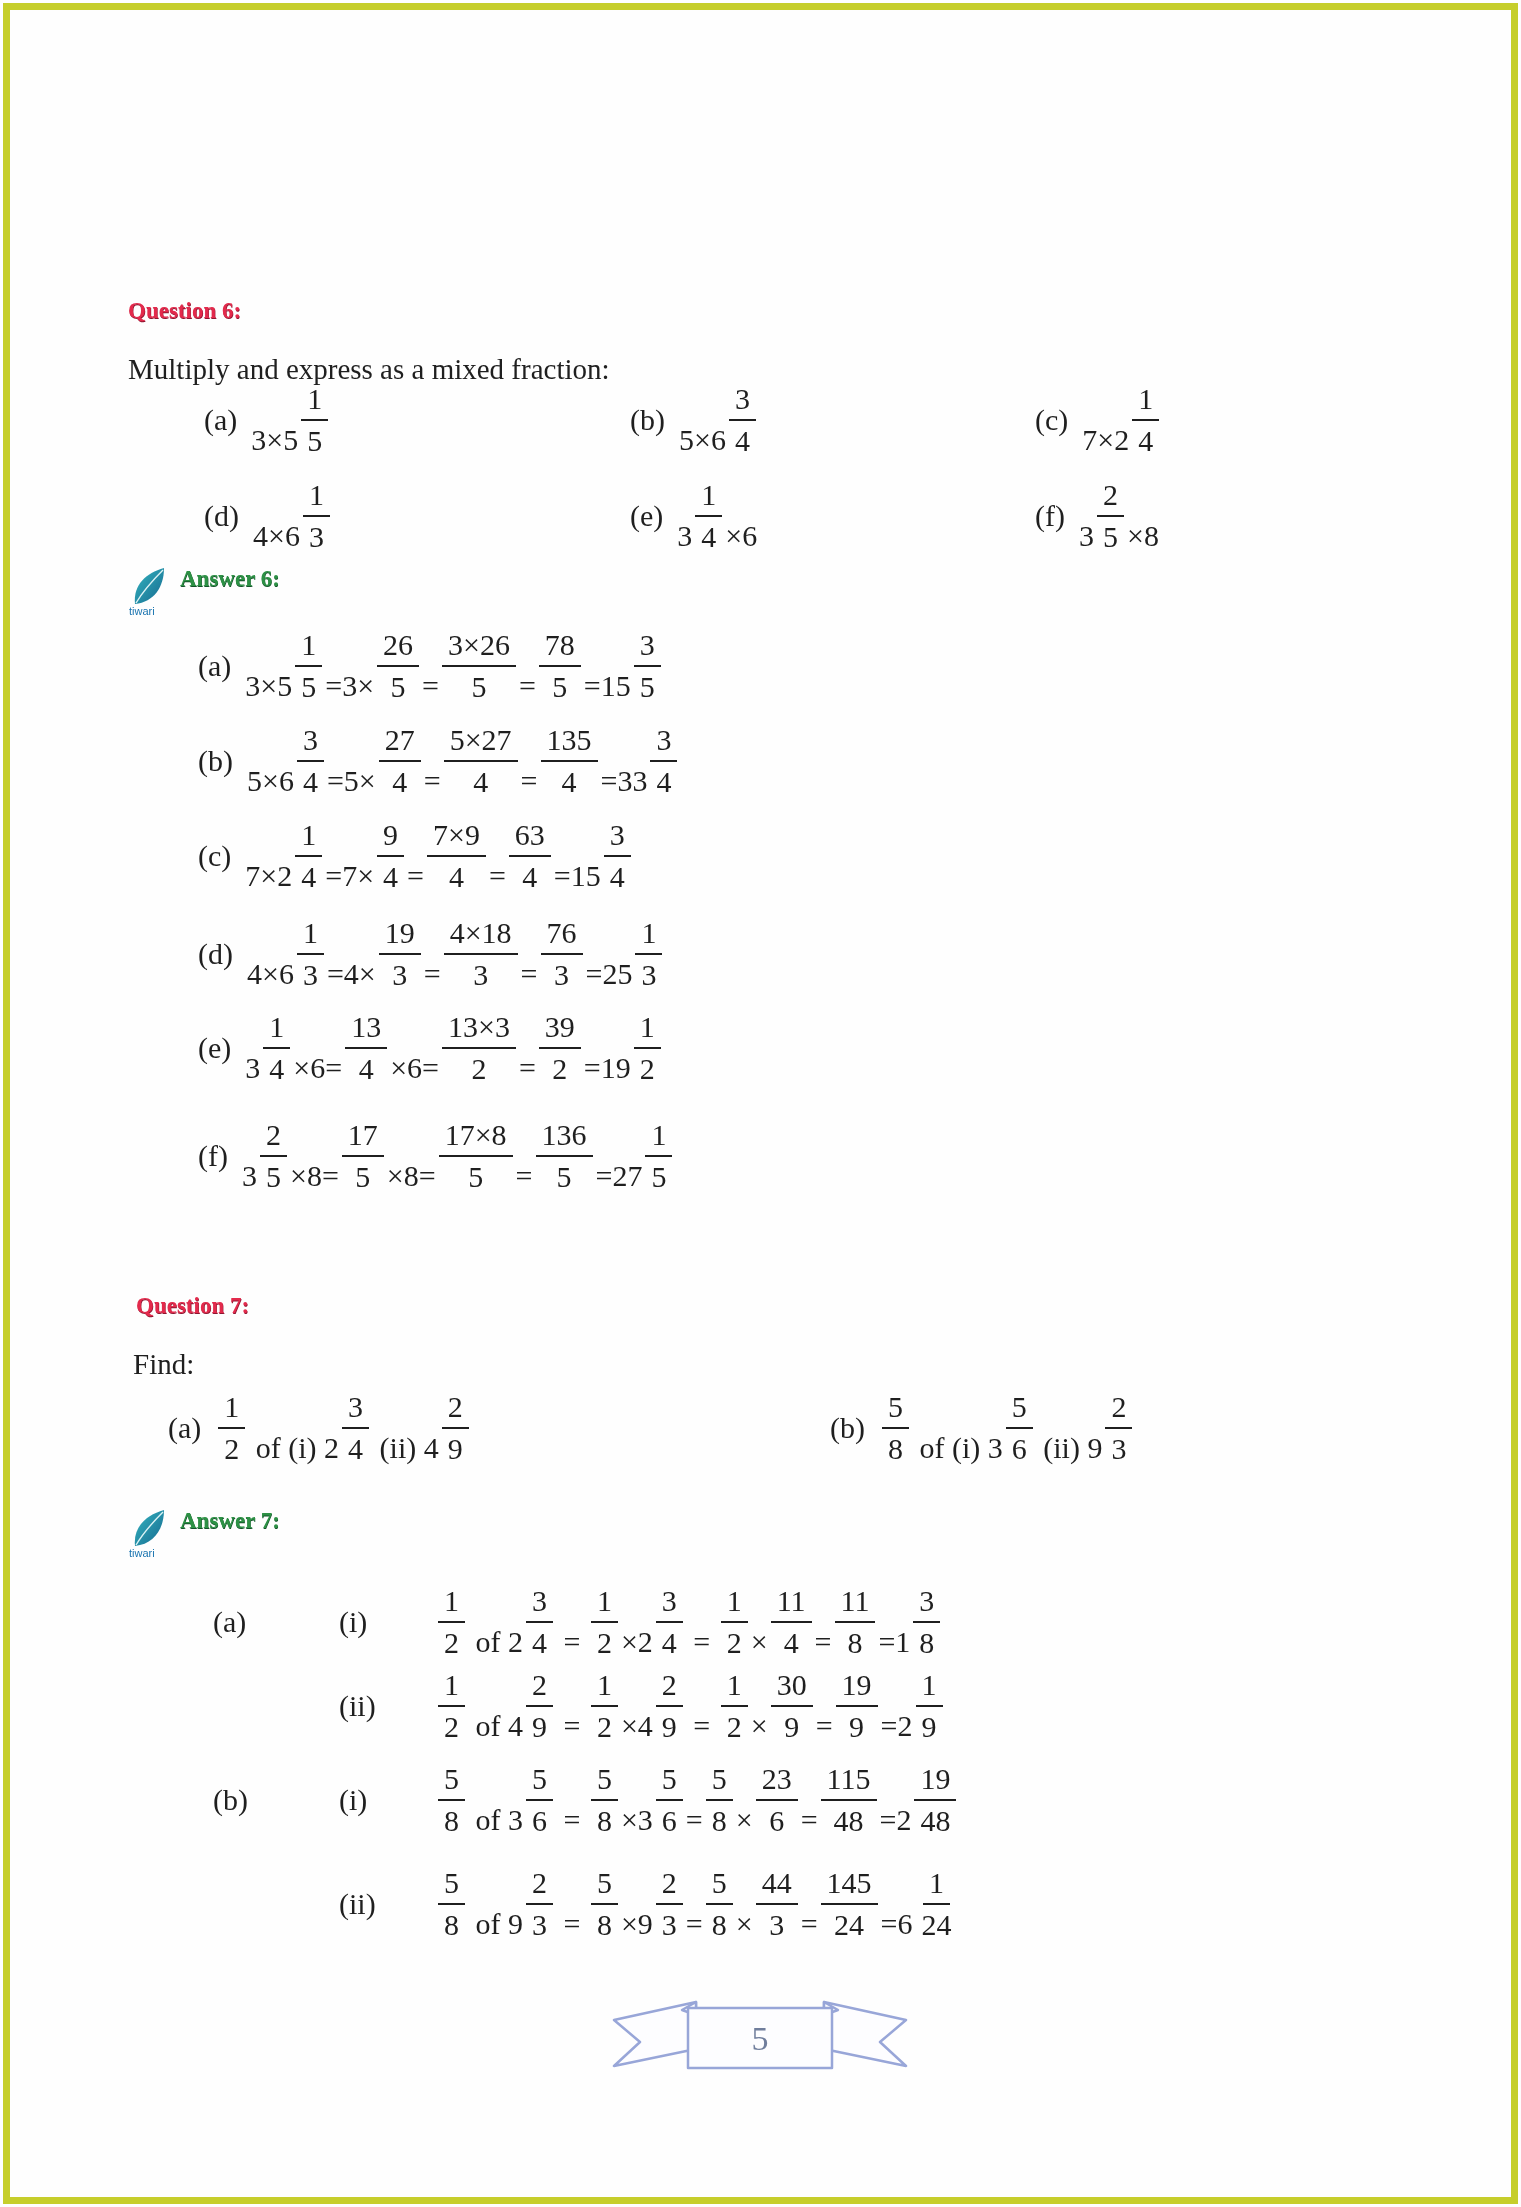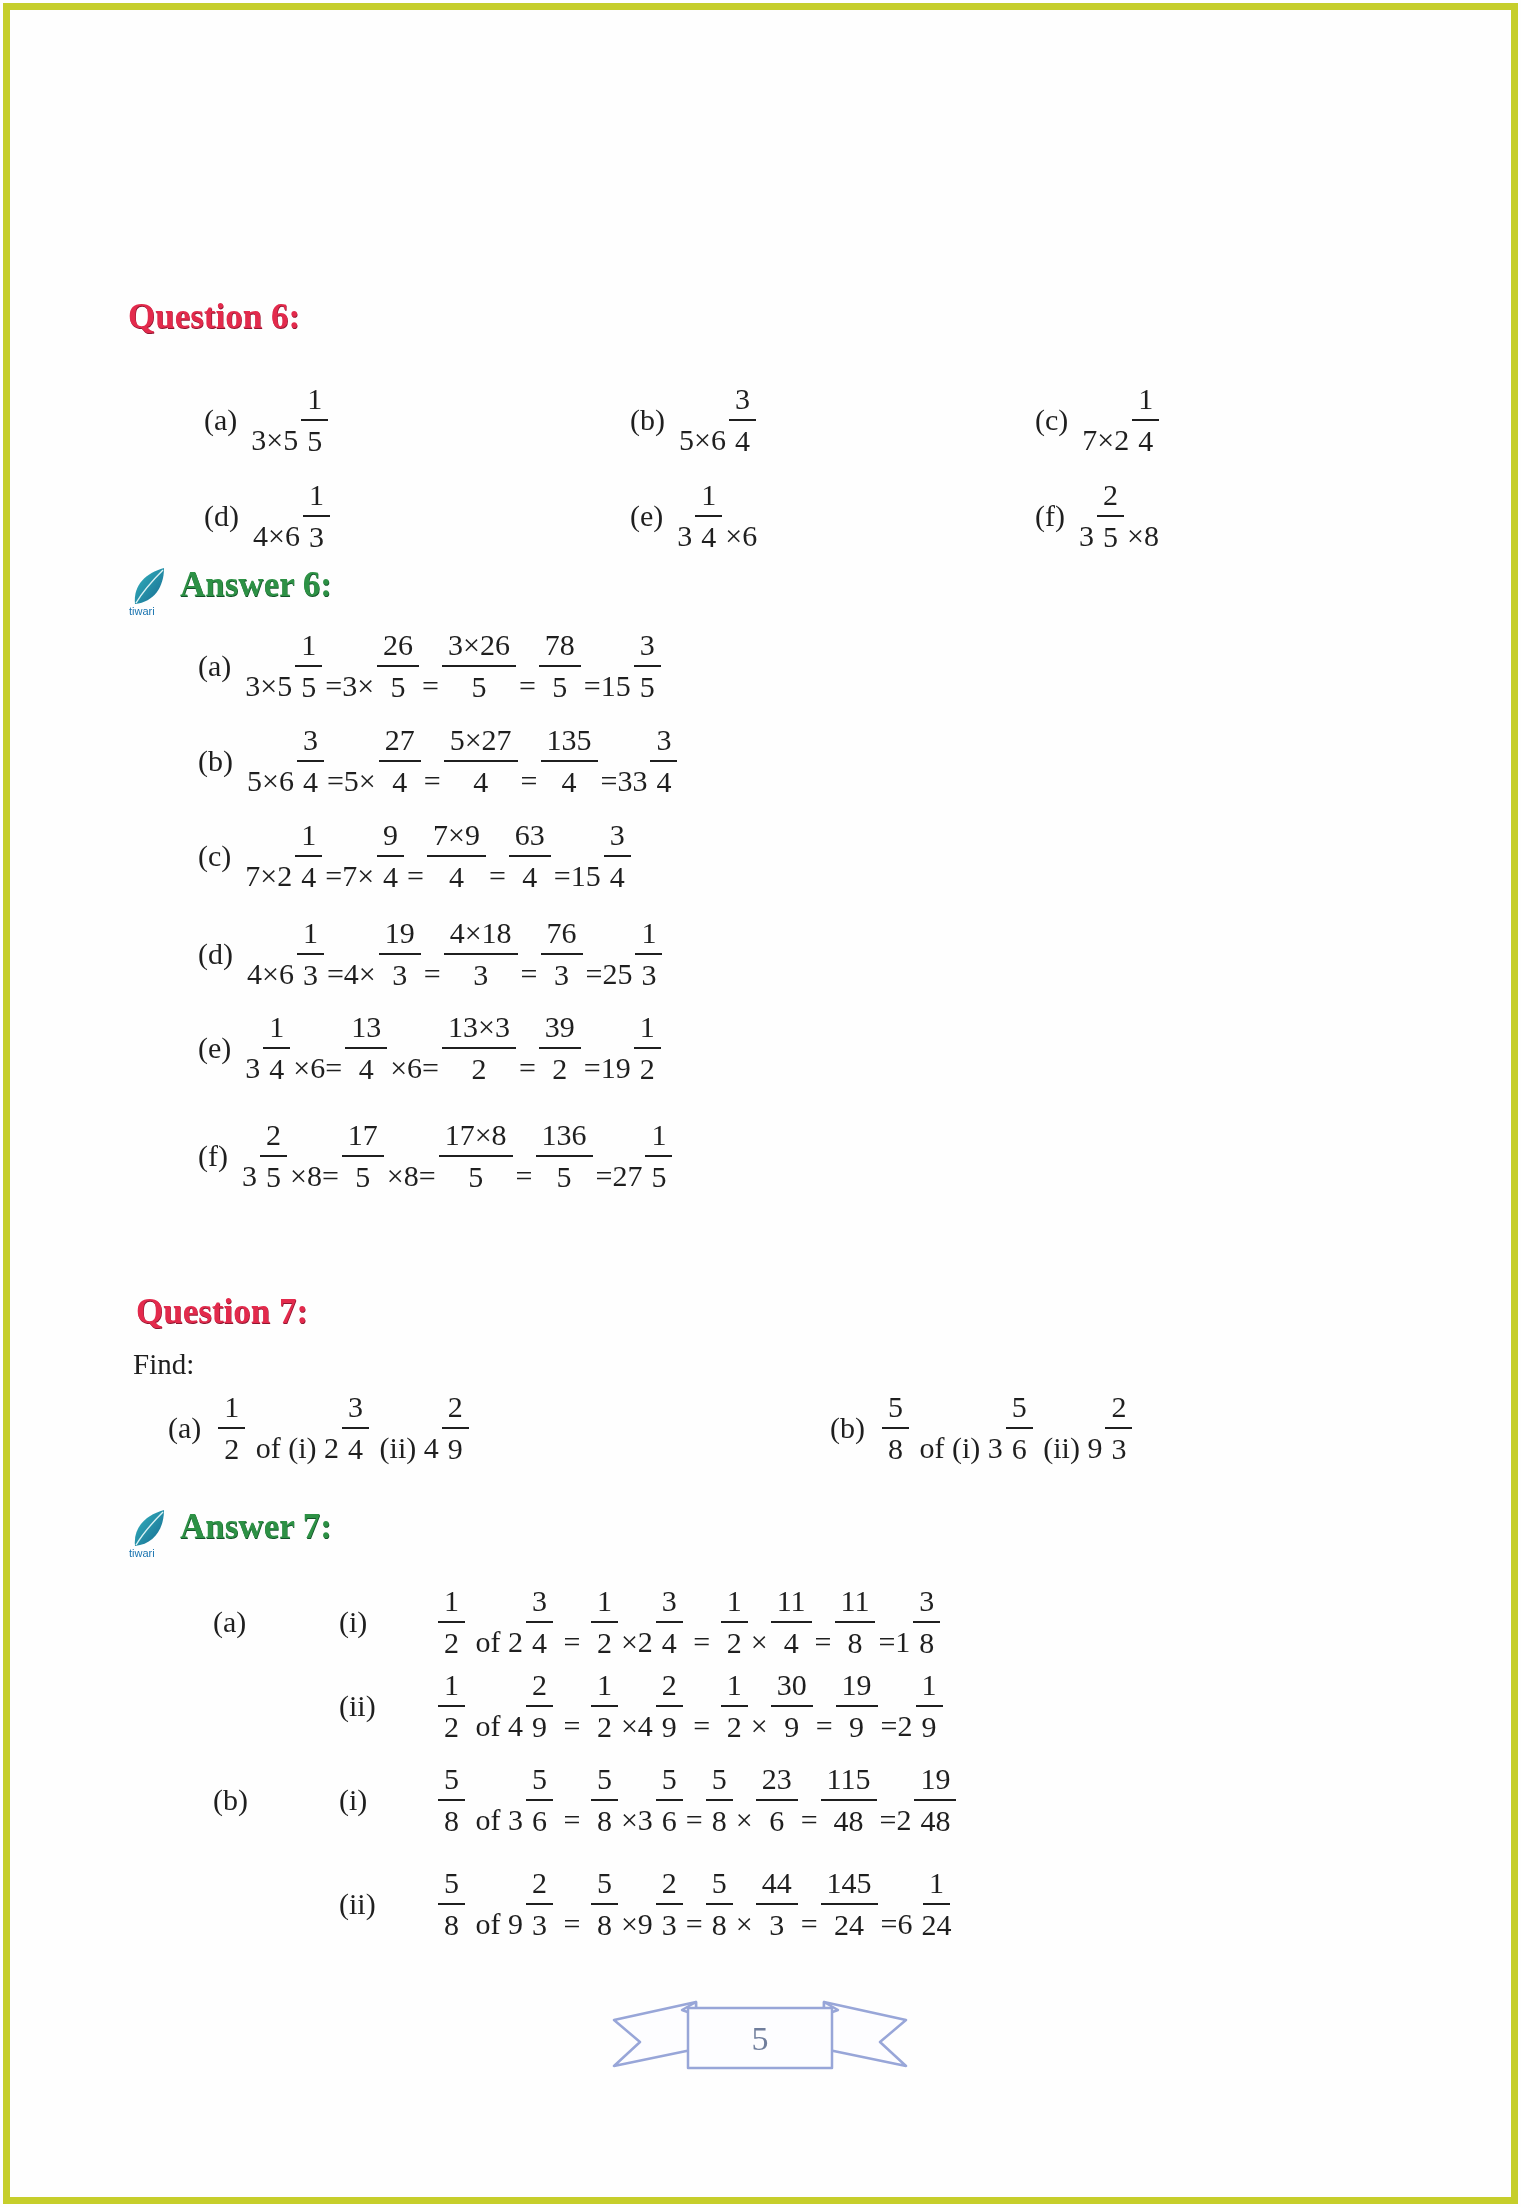--- a/index.html
+++ b/index.html
@@ -12,21 +12,21 @@
     overflow:hidden;
   }
   .frame{
     position:absolute;inset:3px;
     border:7px solid #c6ce2b;
     pointer-events:none;
   }
   .heading{
     position:absolute;
     font-weight:700;
-    font-size:35px;
+    font-size:23px;
     line-height:1.1;
     white-space:nowrap;
   }
   .red{color:#e32a4c;text-shadow:0.6px 0.8px 0 #8e1530;}
   .green{color:#2d9145;text-shadow:0.4px 0.6px 0 #14522a;}
   .prompt{
     position:absolute;
     font-size:29px;
     white-space:nowrap;
   }
@@ -73,20 +73,21 @@
   .a7-sub{display:inline-block;width:96px;}
   .ribbon{position:absolute;left:600px;top:1988px;}
 </style>
 </head>
 <body>
 
 <div class="page">
   <div class="frame"></div>
 
   <div class="heading red" style="left:128px;top:298px">Question 6:</div>
+  <div class="prompt" style="left:128px;top:353px">Multiply and express as a mixed fraction:</div>
 
   <div class="eq-line" style="left:204px;top:382px">
     <span class="label">(a)</span>
     <span class="eq">
         <span class="run">3×5</span>
         <span class="frac">
           <span class="fn">1</span>
           <span class="fd">5</span>
         </span>
       </span>

